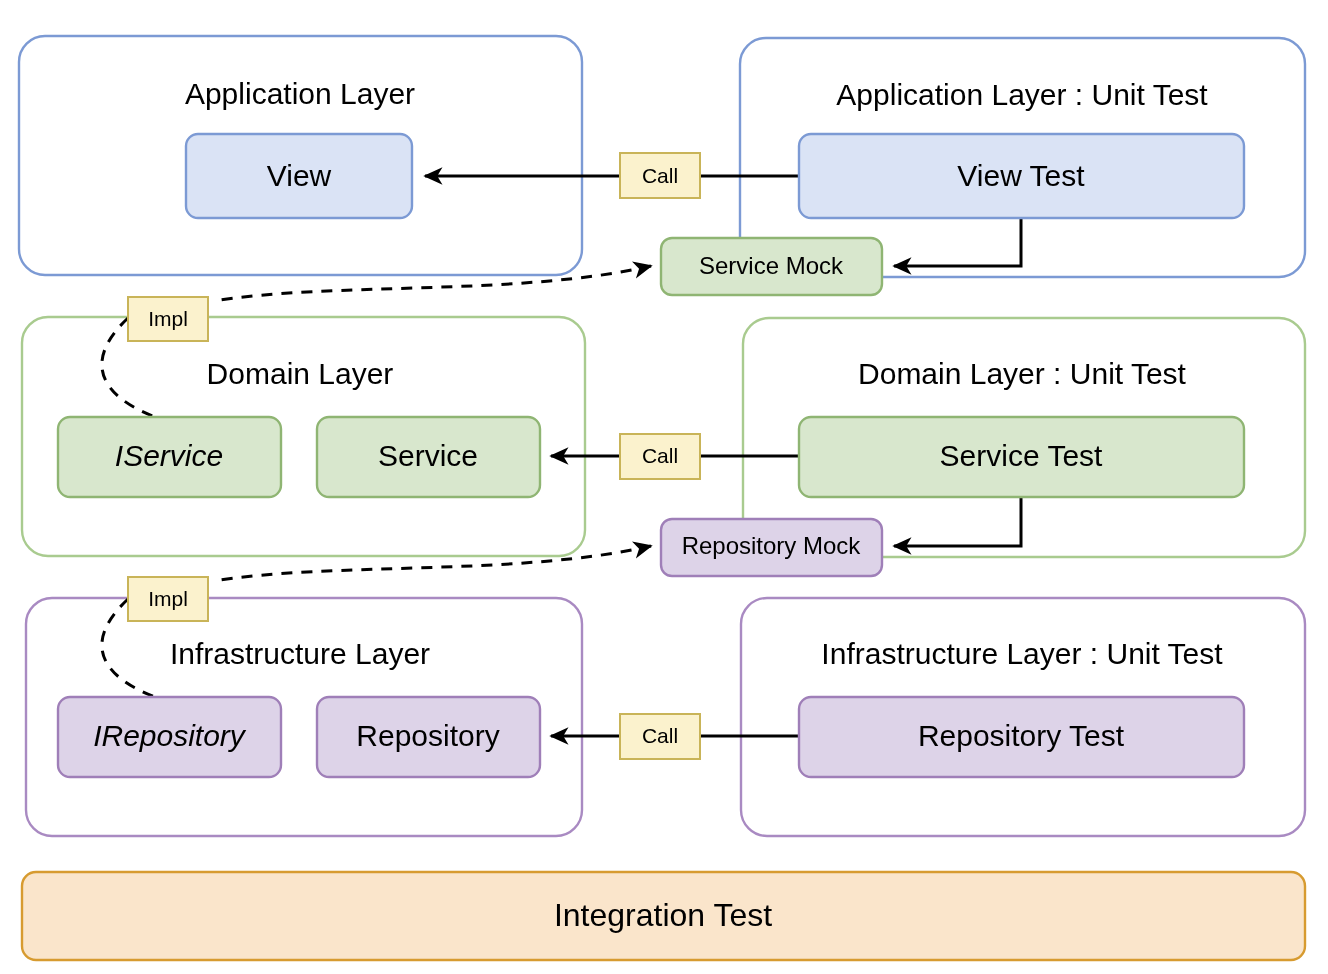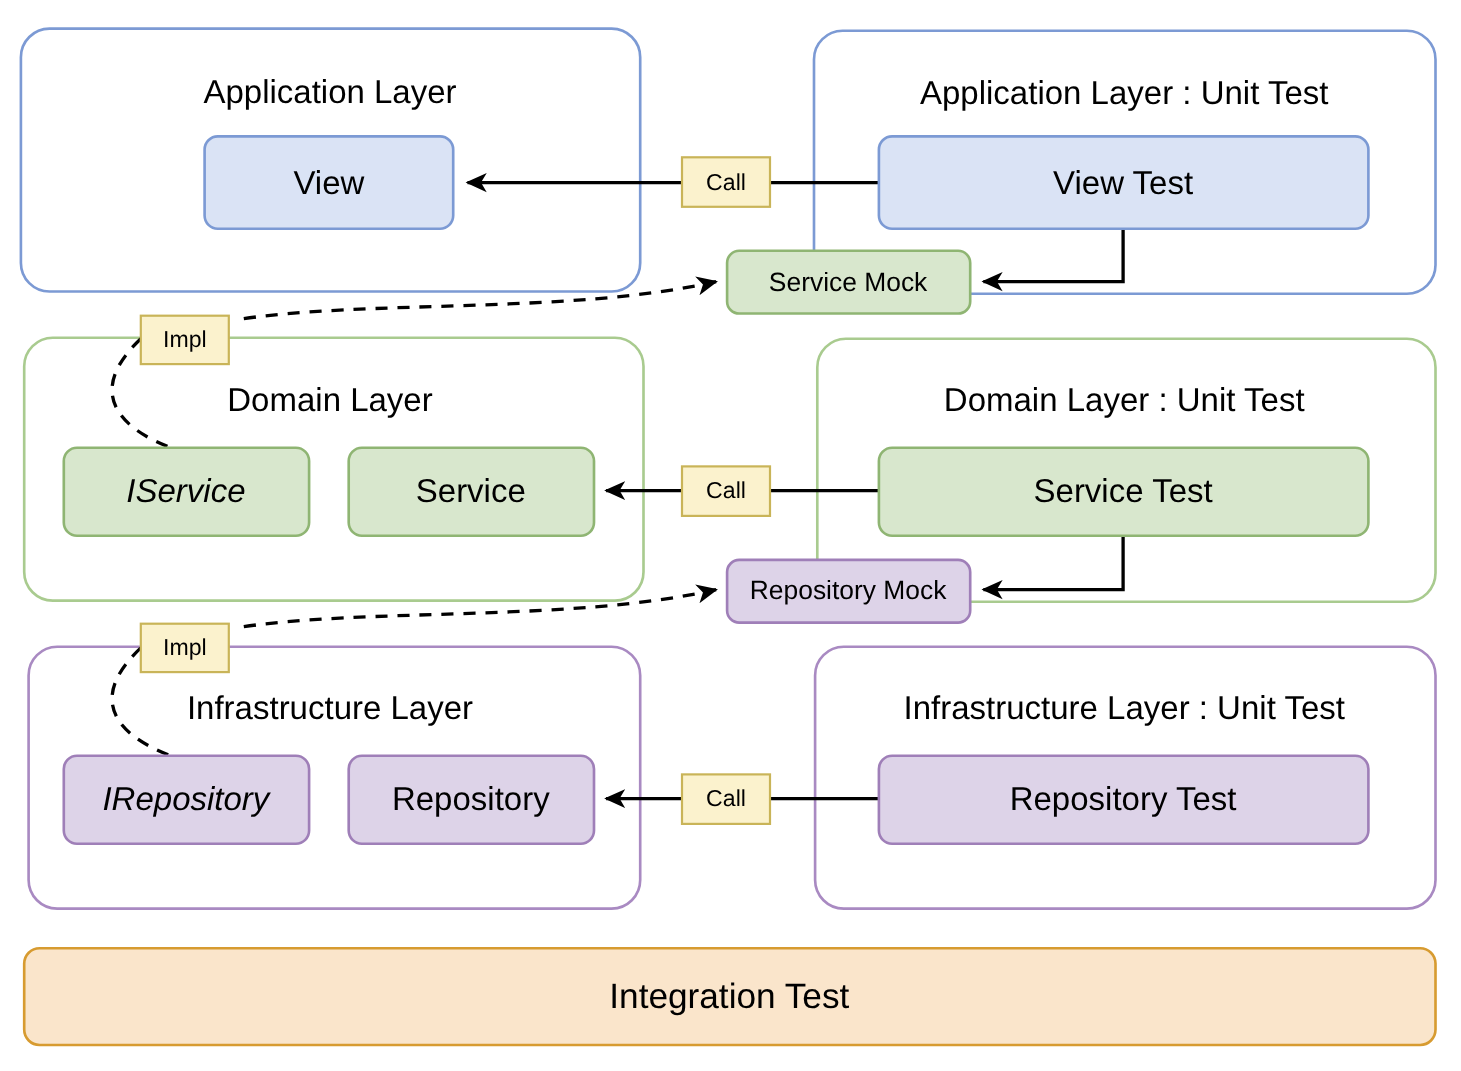--- a/index.html
+++ b/index.html
@@ -10,20 +10,21 @@
   body {
     width: 1328px;
     height: 974px;
     font-family: "Liberation Sans", sans-serif;
     overflow: hidden;
   }
   #diagram-root {
     position: relative;
     width: 1328px;
     height: 686px;
+    margin-top: 10px;
   }
   svg.canvas {
     position: absolute;
     top: 0;
     left: 0;
     width: 1328px;
     height: 974px;
   }
   .grp-label, .node-label, .edge-label {
     font-family: "Liberation Sans", sans-serif;

